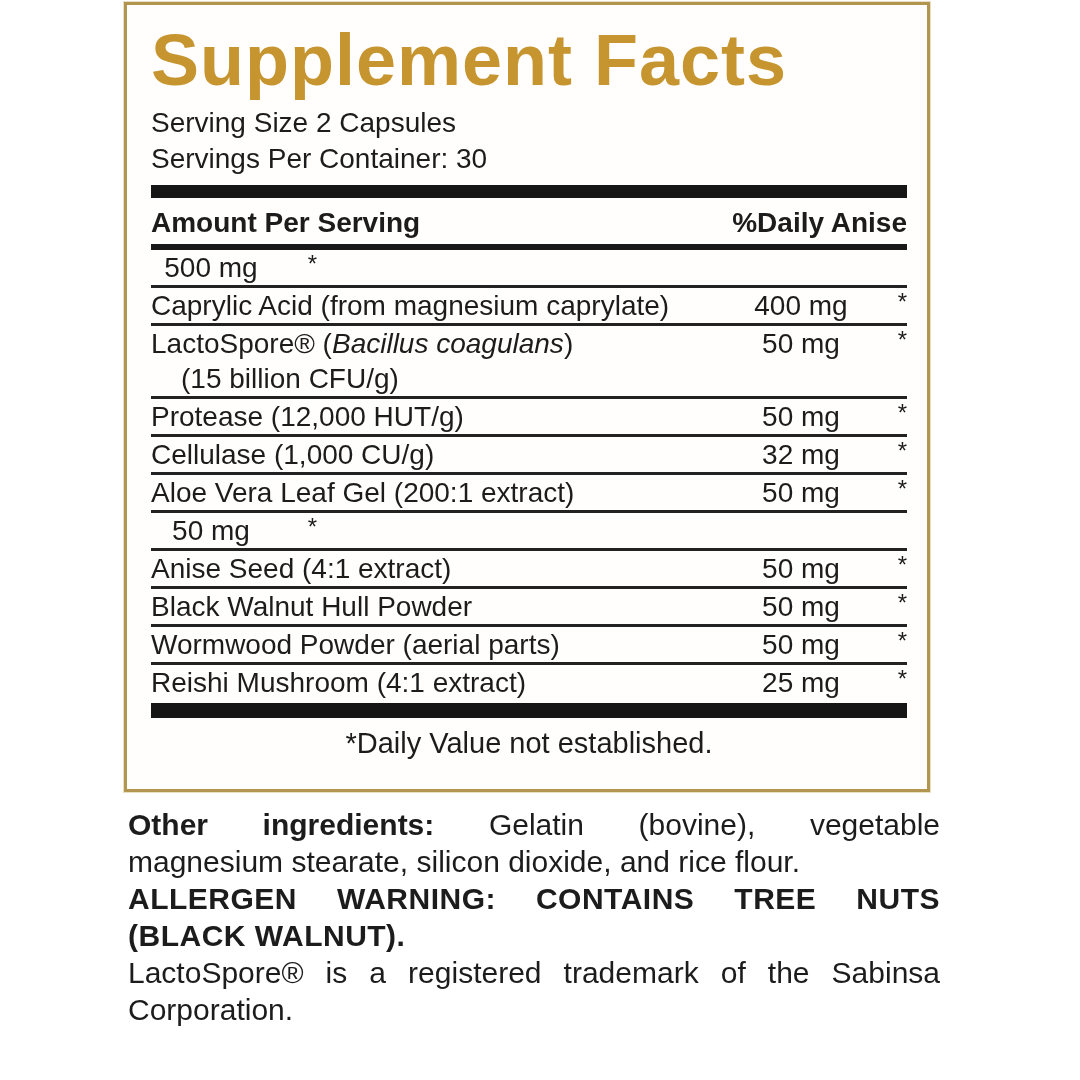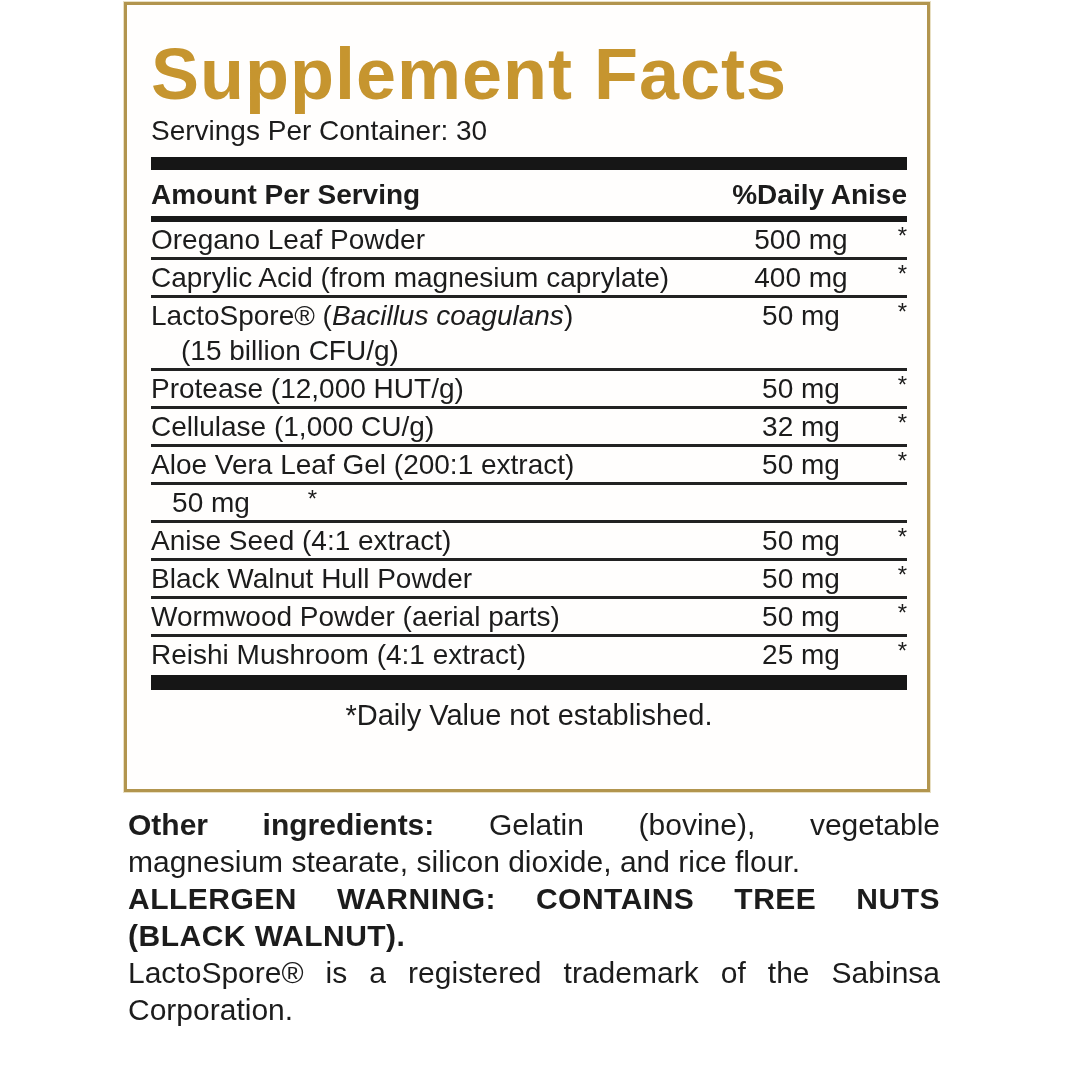--- a/index.html
+++ b/index.html
@@ -27,21 +27,21 @@
     padding: 12px 20px 0 24px;
     overflow: hidden;
   }
 
   .panel-title {
     font-size: 72px;
     line-height: 78px;
     font-weight: bold;
     letter-spacing: 1px;
     color: #c6952f;
-    margin-top: 18px;
+    margin-top: 4px;
     white-space: nowrap;
   }
 
   .serving-line {
     font-size: 28px;
     line-height: 36px;
   }
   .serving-first { margin-top: 6px; }
 
   .bar {
@@ -115,33 +115,33 @@
   }
   .b { font-weight: bold; }
   .allergen { letter-spacing: 0.5px; }
 </style>
 </head>
 <body>
 
 <div class="facts-panel">
   <div class="panel-title">Supplement Facts</div>
 
+  <div class="serving-line serving-first">Serving Size 2 Capsules</div>
   <div class="serving-line">Servings Per Container: 30</div>
 
   <div class="bar bar-top"></div>
 
   <div class="header-row">
     <span>Amount Per Serving</span>
     <span>%Daily Anise</span>
   </div>
 
   <div id="rows">
       <div class="row">
         <div class="row-main">
-          <span class="name"><span>Oregano Leaf Powder</span></span>
           <span class="amt">500 mg</span>
           <span class="dv">*</span>
         </div>
       </div>
       <div class="row">
         <div class="row-main">
           <span class="name"><span>Caprylic Acid (from magnesium caprylate)</span></span>
           <span class="amt">400 mg</span>
           <span class="dv">*</span>
         </div>

